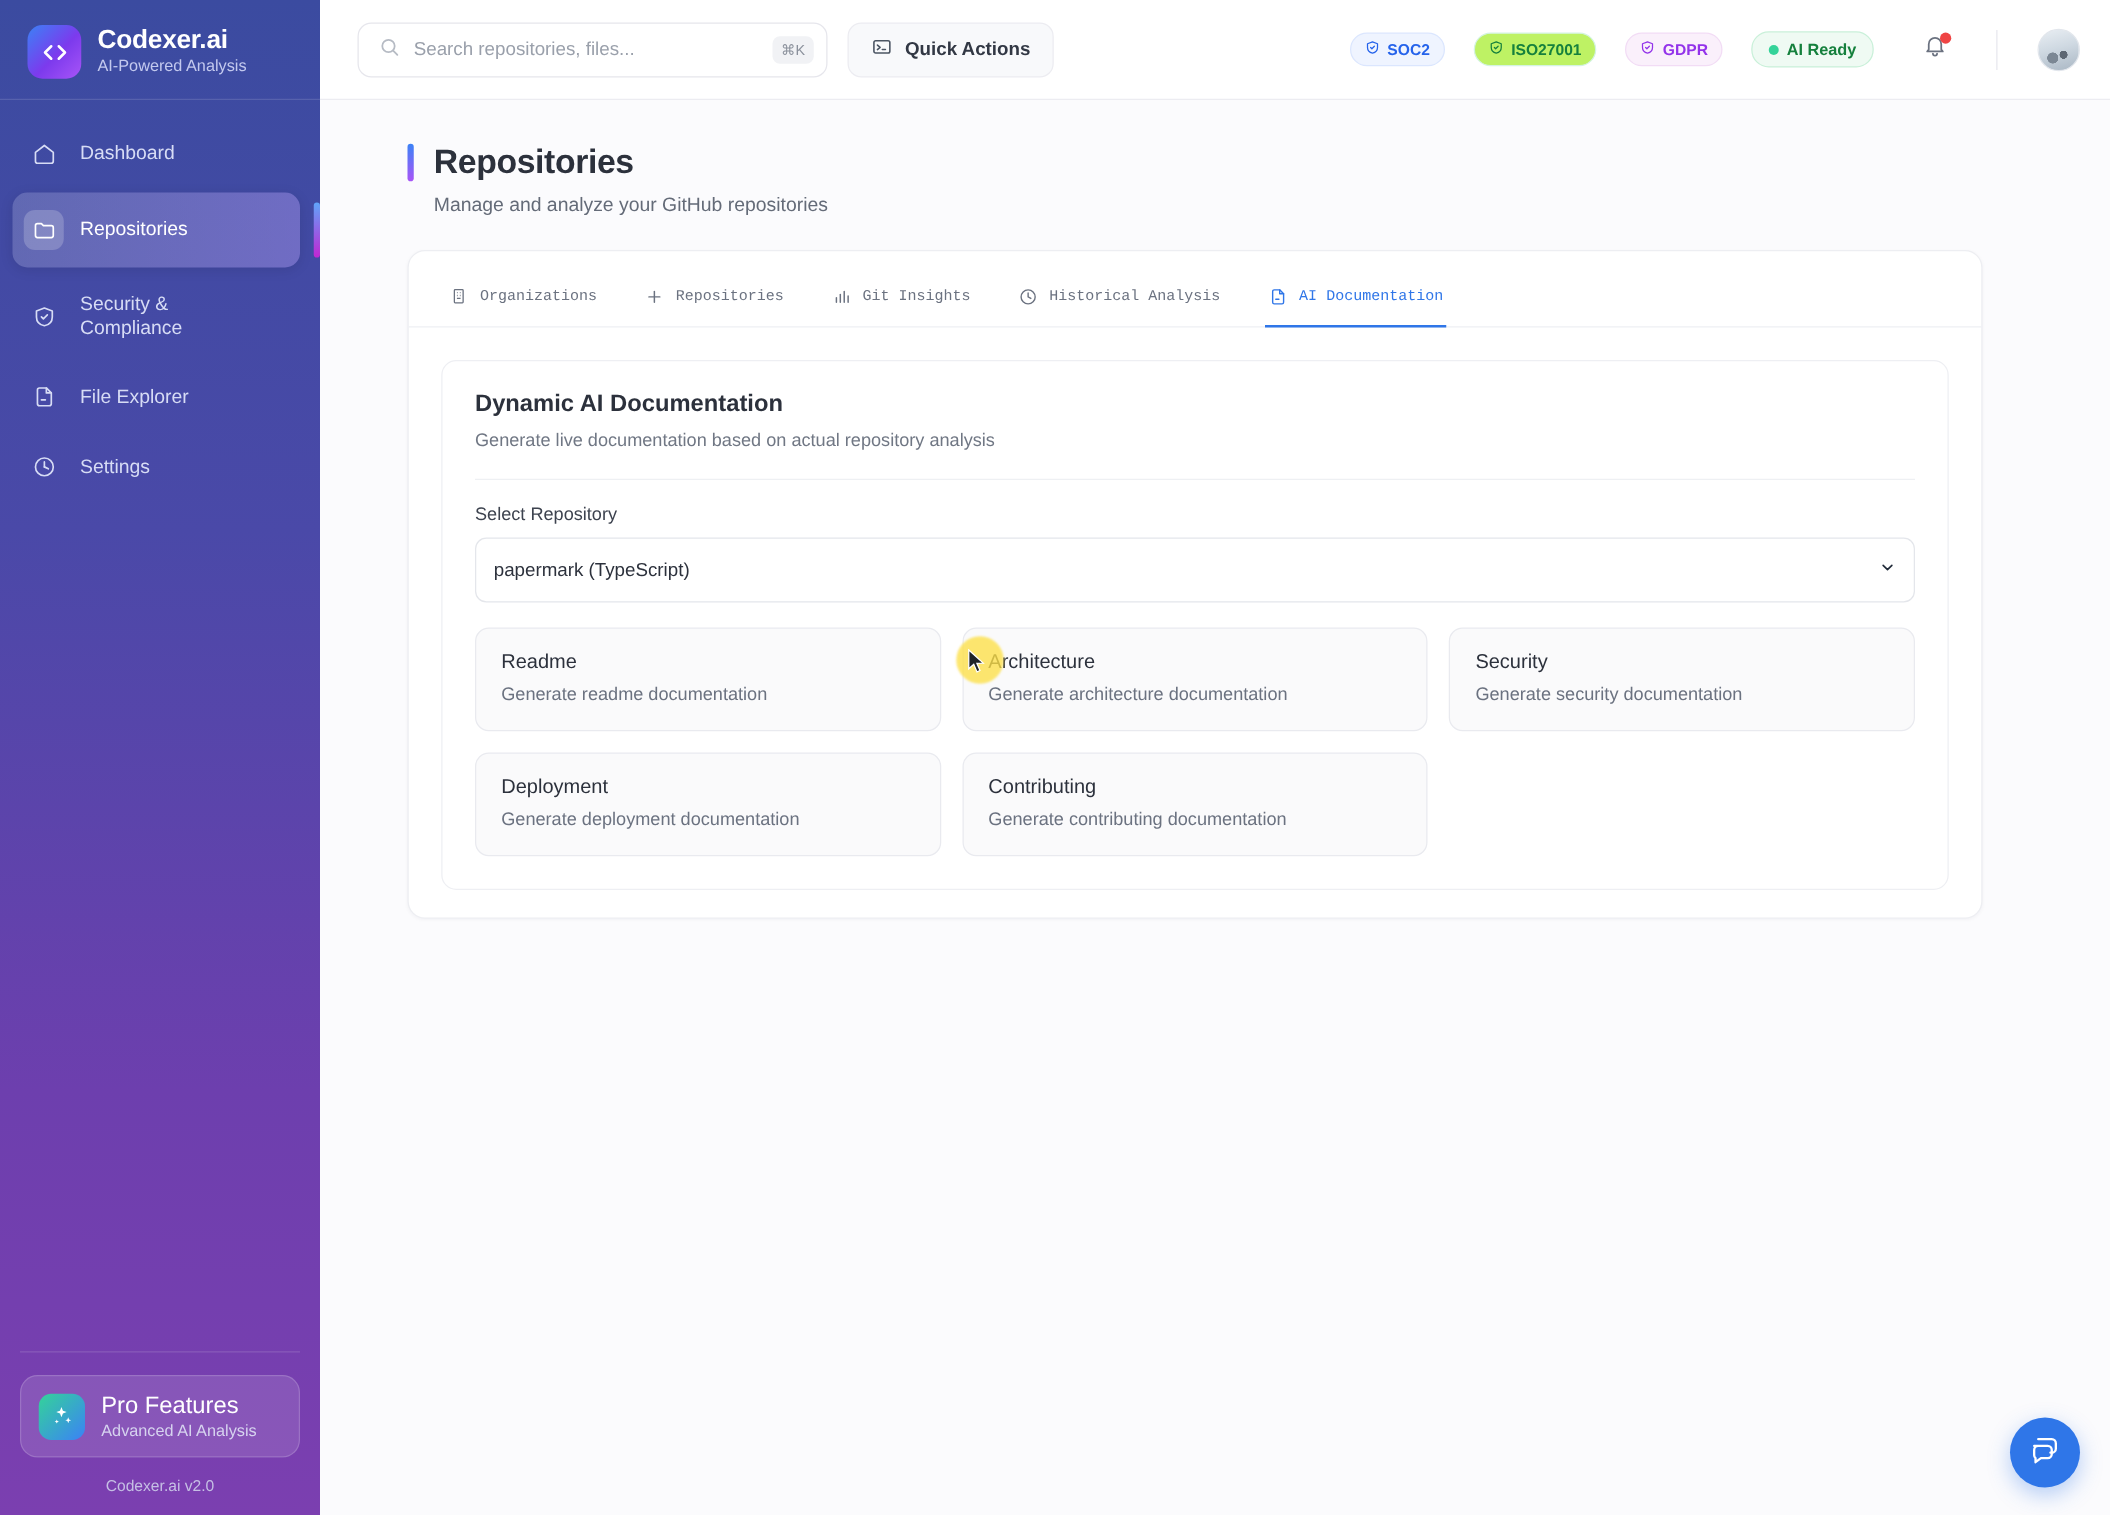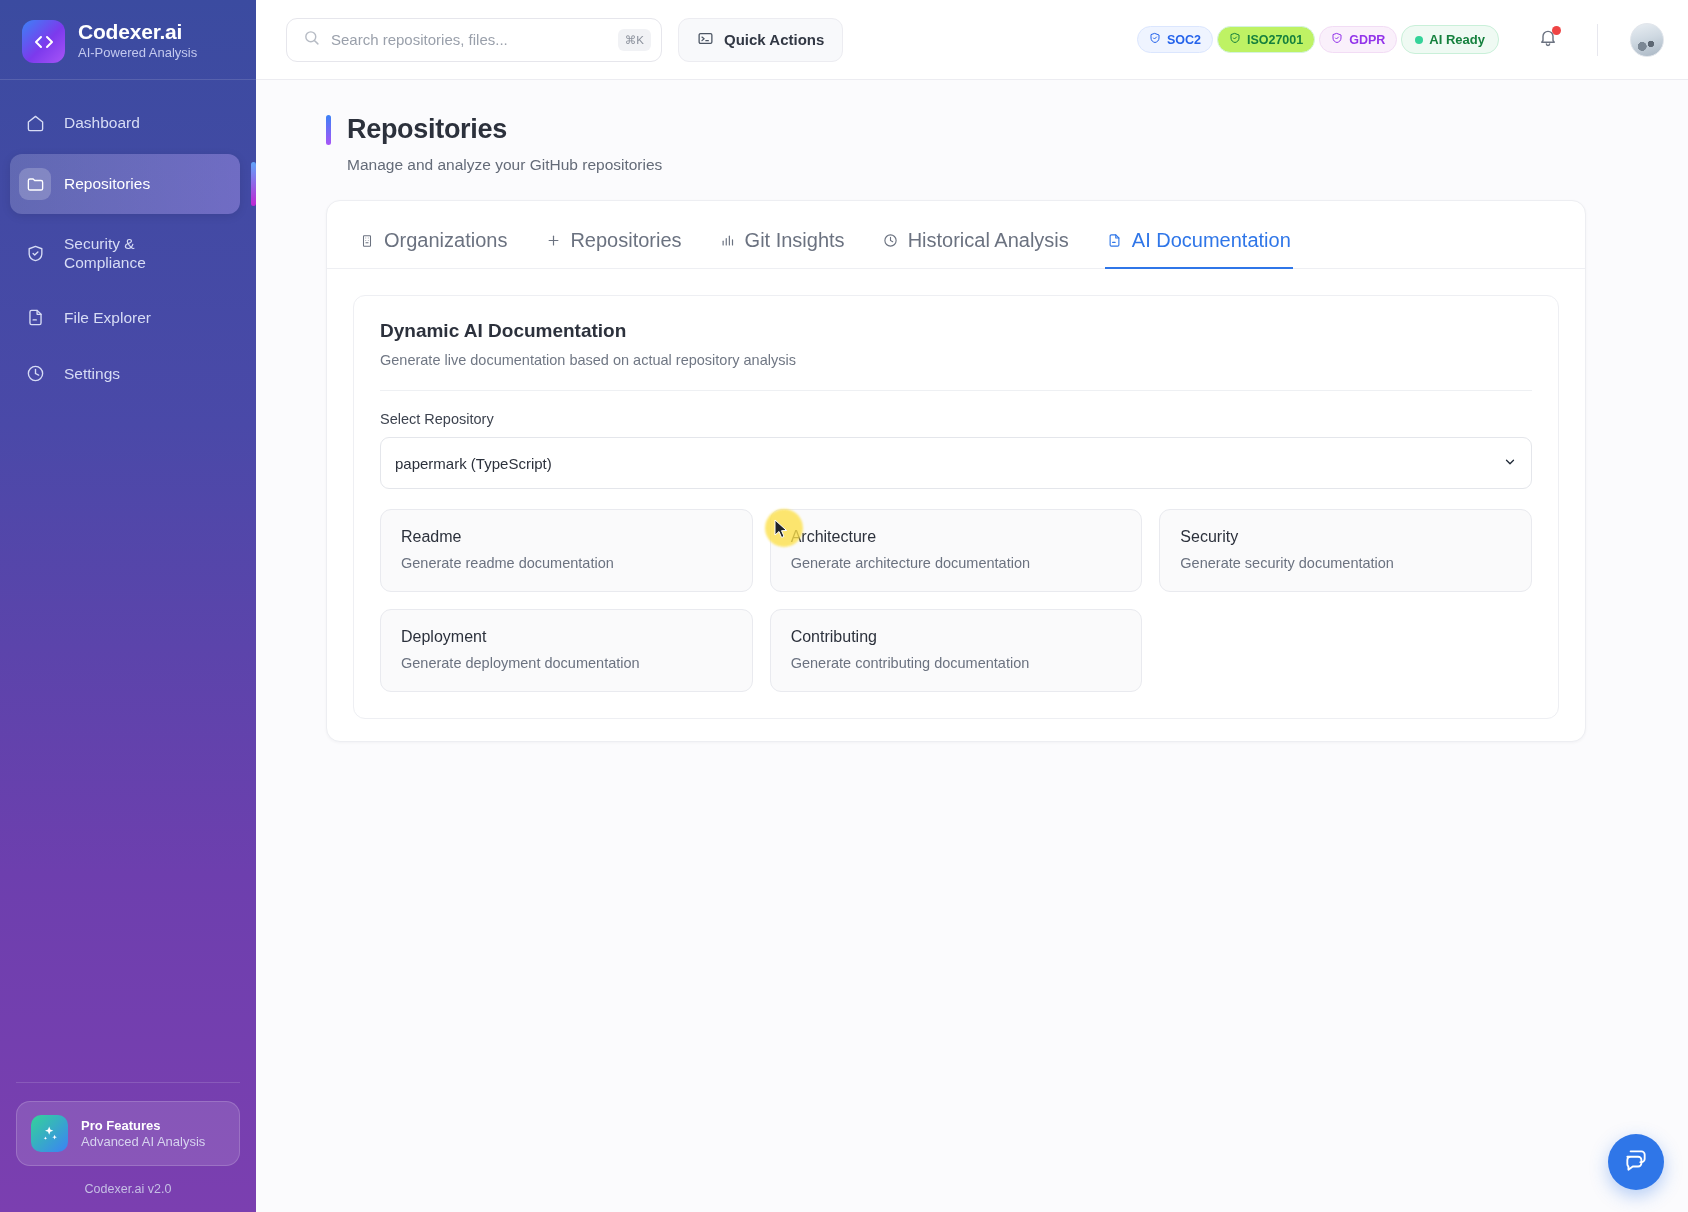--- a/index.html
+++ b/index.html
@@ -66,21 +66,21 @@
     display: flex; align-items: center; gap: 13px;
     background: rgba(255,255,255,0.12);
     border: 1px solid rgba(255,255,255,0.17);
     border-radius: 14px; padding: 13px 14px;
   }
   .pro-ico {
     width: 37px; height: 37px; flex: 0 0 37px; border-radius: 10px;
     background: linear-gradient(135deg,#34d399 0%, #3b82f6 100%);
     display: flex; align-items: center; justify-content: center;
   }
-  .pro-title { color: #fff; font-size: 13px; font-weight: bold; }
+  .pro-title { color: #fff; font-size: 19px; font-weight: normal; }
   .pro-sub { color: #d6d3ef; font-size: 13px; margin-top: 1px; }
   .version { text-align: center; color: #c5bfe4; font-size: 12.5px; margin-top: 16px; }
 
   
   .main { flex: 1 1 auto; height: 1212px; background: #fbfbfd; display: flex; flex-direction: column; position: relative; }
 
   .topbar {
     height: 80px; flex: 0 0 80px; background: #ffffff;
     border-bottom: 1px solid #ececf1;
     display: flex; align-items: center; padding: 0 24px 0 30px; gap: 16px;
@@ -94,21 +94,21 @@
   .kbd {
     background: #f1f2f5; color: #8b919c; font-size: 11.5px;
     border-radius: 6px; padding: 4px 7px; font-family: "Liberation Sans", sans-serif;
   }
   .quick-actions {
     height: 44px; border: 1px solid #ececf1; border-radius: 11px; background: #f8f9fb;
     display: flex; align-items: center; gap: 10px; padding: 0 18px;
     color: #323844; font-size: 15px; font-weight: bold; cursor: pointer;
   }
   .top-spacer { flex: 1 1 auto; }
-  .badges { display: flex; align-items: center; gap: 4px; }
+  .badges { display: flex; align-items: center; gap: 23px; }
   .badge {
     display: flex; align-items: center; gap: 6px;
     height: 27px; border-radius: 14px; padding: 0 11px;
     font-size: 12.5px; font-weight: bold; white-space: nowrap;
   }
   .badge.soc2 { background:#eff4ff; border:1px solid #dbe6fe; color:#2563eb; }
   .badge.iso  { background:#bef264; border:1px solid #d4f3e0; color:#15803d; }
   .badge.gdpr { background:#faf0fb; border:1px solid #f2dcf5; color:#9333ea; }
   .badge.ai   { background:#effaf3; border:1px solid #c9f0d9; color:#15803d; padding:0 13px; height:29px; font-size:13px;}
   .dot { width: 8px; height: 8px; border-radius: 50%; background: #34d399; }
@@ -132,22 +132,22 @@
   .page-sub { color: #646b78; font-size: 15.5px; margin-top: 11px; margin-left: 21px; }
 
   .panel {
     background: #ffffff; border: 1px solid #edeef2; border-radius: 14px;
     box-shadow: 0 1px 3px rgba(16,24,40,0.04);
     padding: 0 0 22px 0; margin-right: 70px;
   }
   .tabs { display: flex; align-items: center; gap: 34px; padding: 22px 30px 0 30px; border-bottom: 1px solid #eeeff3; }
   .tab {
     display: flex; align-items: center; gap: 9px;
-    padding: 6px 2px 15px 2px; font-size: 20px; color: #6b7280; cursor: pointer;
-    border-bottom: 2px solid transparent; margin-bottom: -1px;
+    padding: 6px 2px 15px 2px; font-size: 12px; color: #6b7280; cursor: pointer;
+    border-bottom: 2px solid transparent; margin-bottom: -1px; font-family: Liberation Mono, monospace;
   }
   .tab.active { color: #2f76e8; border-bottom-color: #2f76e8; }
   .tab-ico { width: 16px; height: 16px; display:flex; align-items:center; justify-content:center; flex:0 0 16px; }
 
   .inner-card {
     margin: 26px 26px 0 26px; border: 1px solid #eeeff3; border-radius: 12px;
     background: #ffffff; padding: 24px 26px 26px 26px;
   }
   .inner-title { font-size: 19px; font-weight: bold; color: #2c313c; }
   .inner-sub { font-size: 14.5px; color: #707784; margin-top: 10px; }

